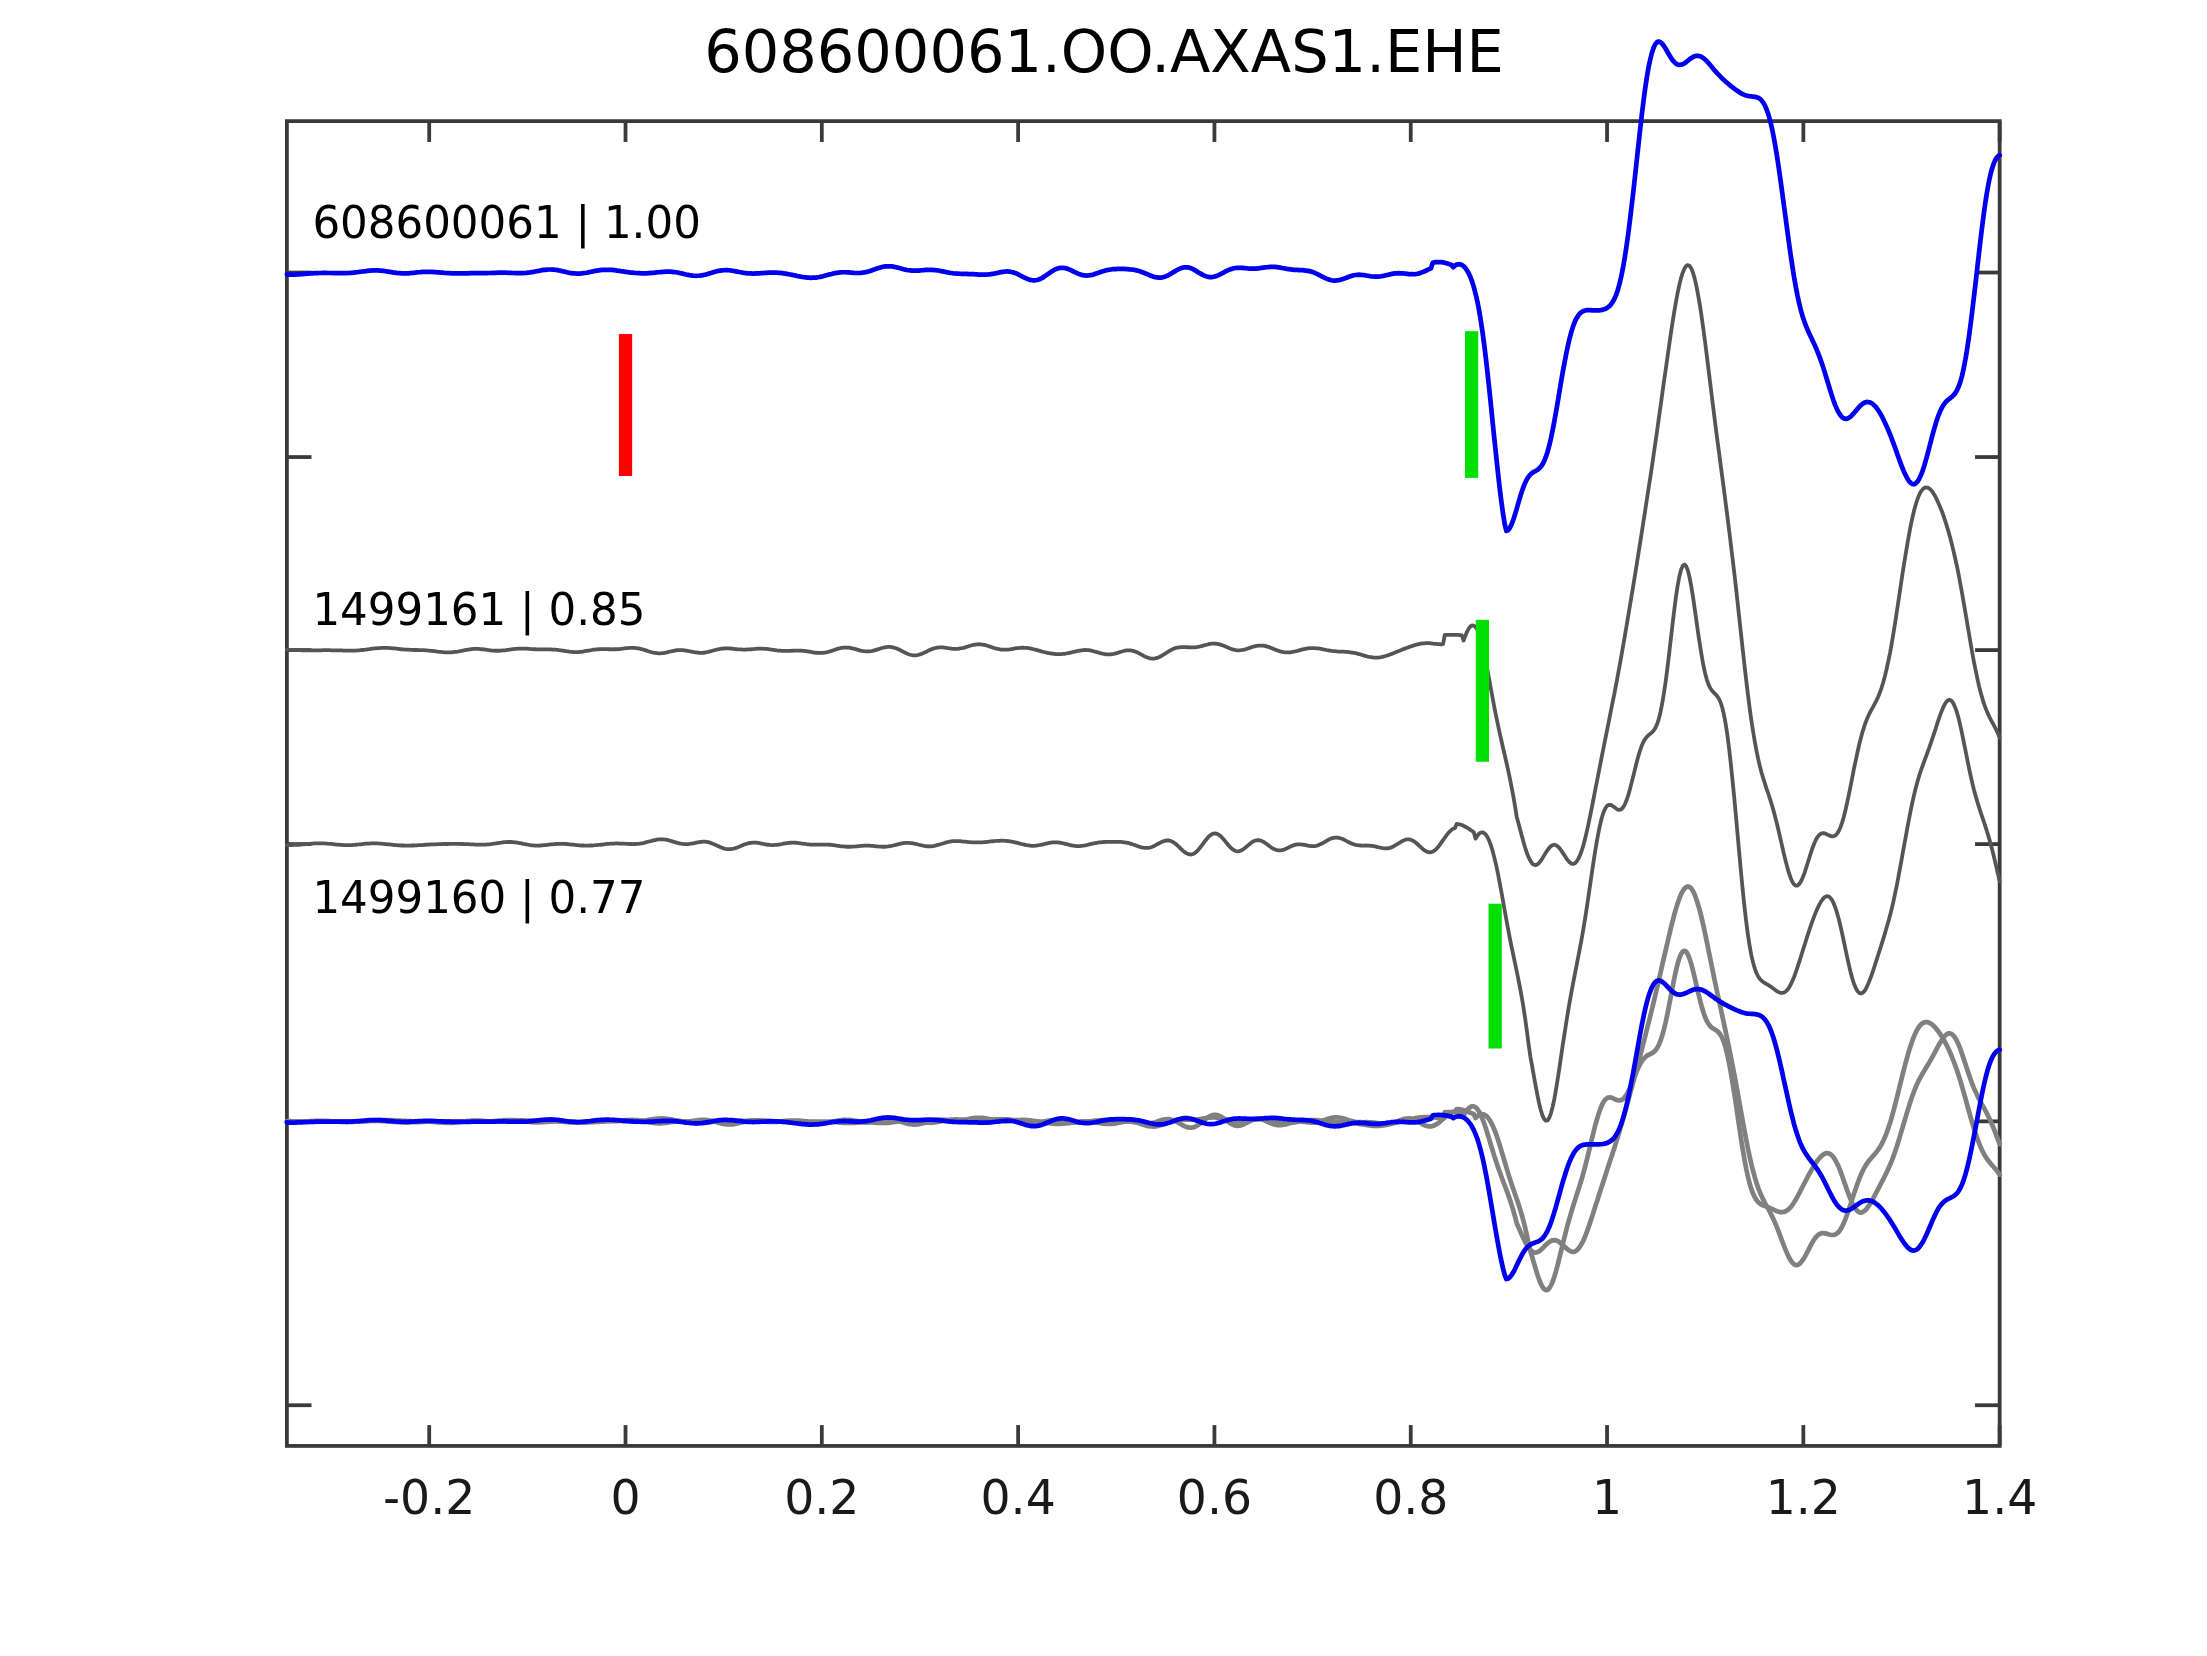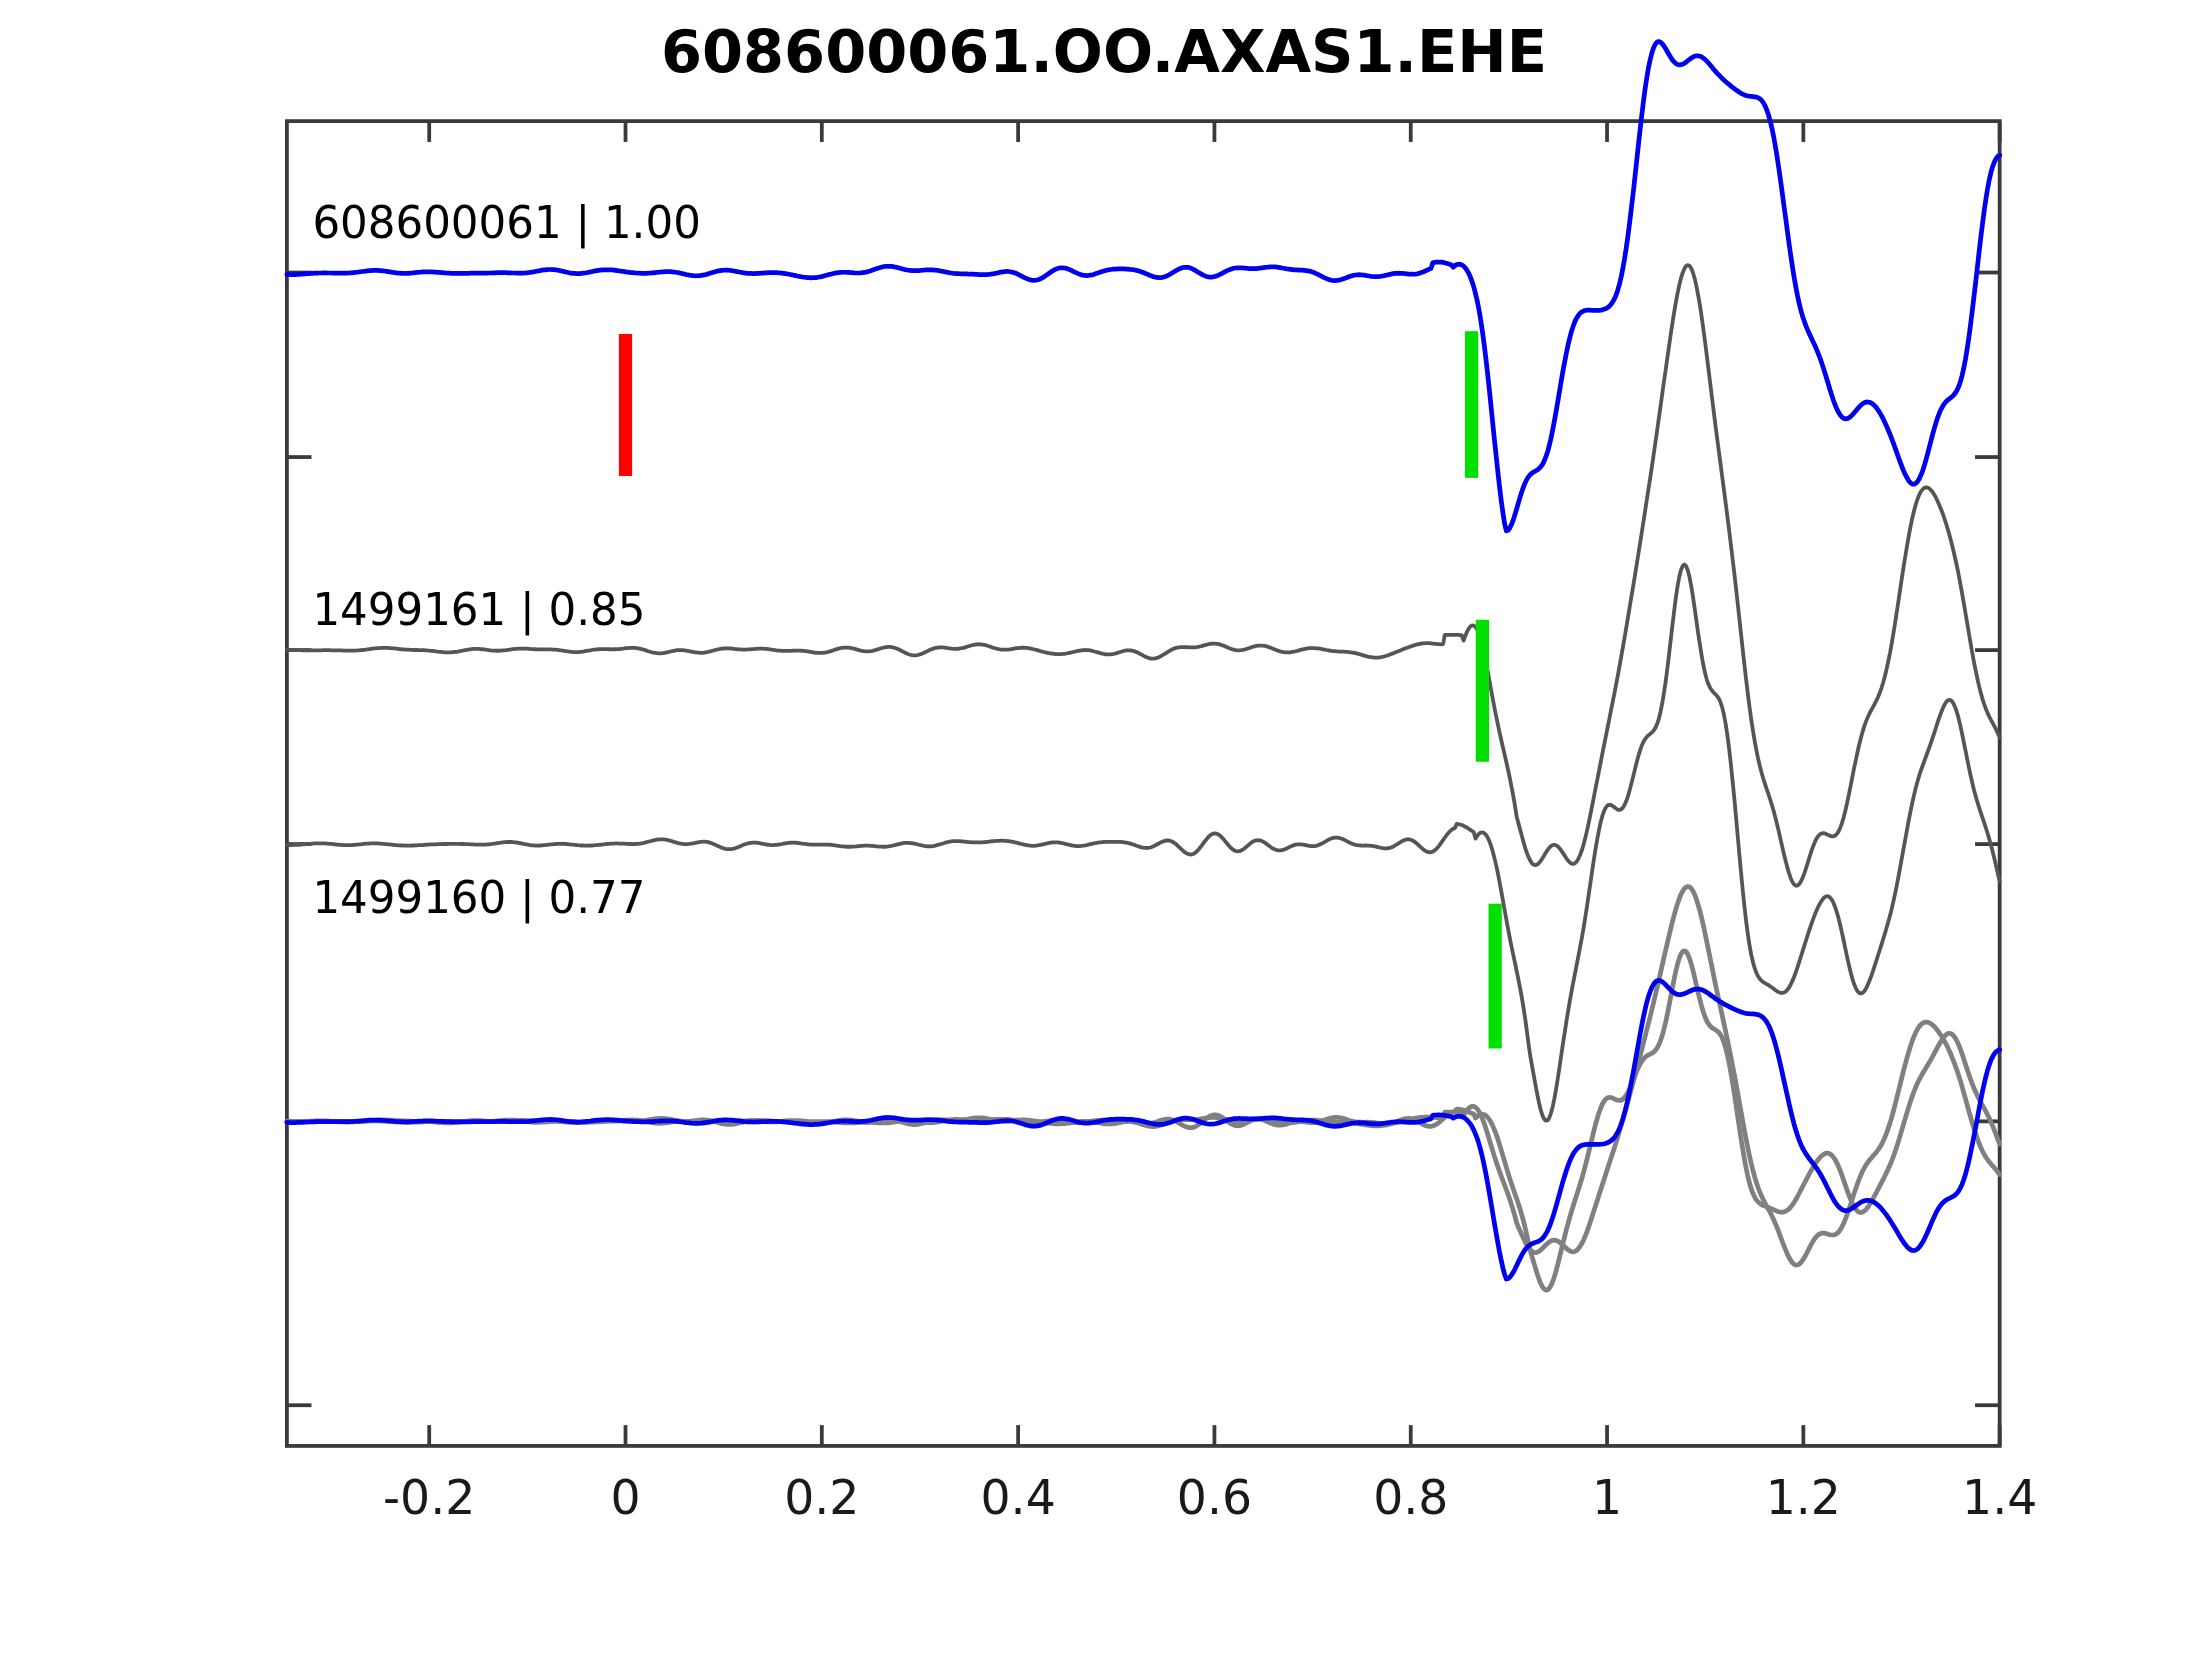--- a/index.html
+++ b/index.html
@@ -19,21 +19,21 @@
     height: 1656px;
     background: #ffffff;
   }
   #title {
     position: absolute;
     left: 0;
     top: 17px;
     width: 2208px;
     text-align: center;
     font-size: 59px;
-    font-weight: 700;
+    font-weight: 400;
     color: #000000;
     letter-spacing: 0px;
     font-family: "DejaVu Sans", "Liberation Sans", sans-serif;
   }
   #plot-svg {
     position: absolute;
     left: 0;
     top: 0;
   }
   .trace-label {

